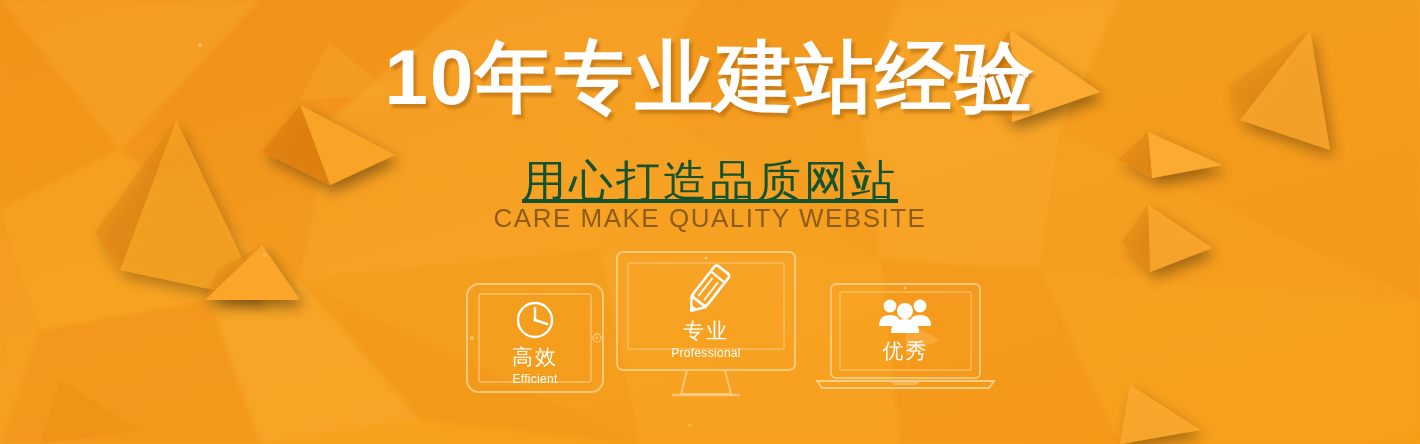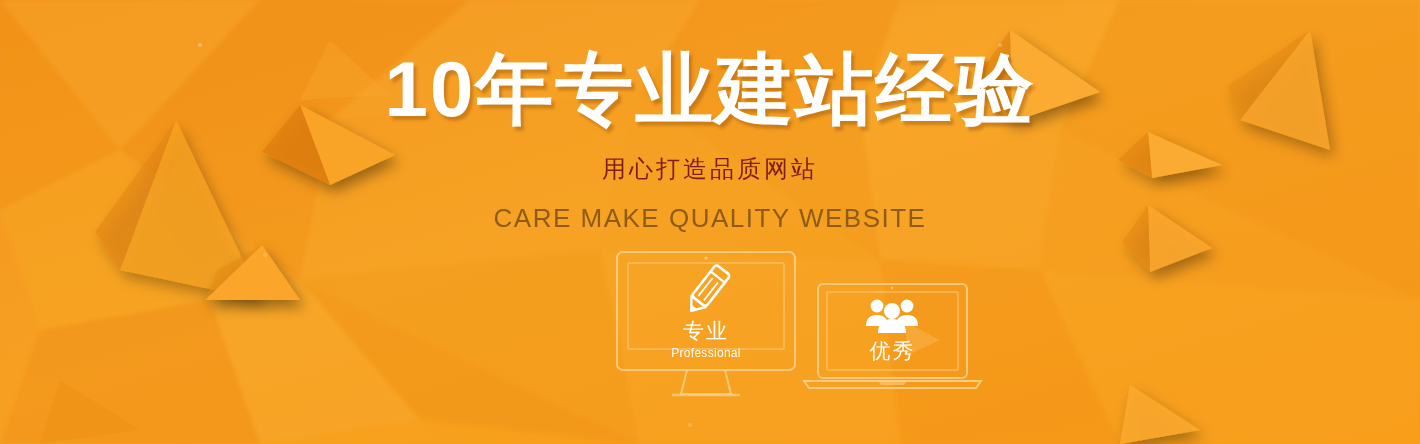--- a/index.html
+++ b/index.html
@@ -11,41 +11,41 @@
   #bg-svg{position:absolute;inset:0;width:1420px;height:444px;display:block;}
   .content{position:absolute;inset:0;}
 
   
   .headline{
     position:absolute;left:0;top:38px;width:1420px;text-align:center;
     font-size:78px;line-height:1;font-weight:bold;color:#ffffff;
     letter-spacing:2px;
     text-shadow:3px 4px 3px rgba(120,60,0,.33);
     white-space:nowrap;
-    margin-top:12px;
   }
   
   .sub-cn{
     position:absolute;left:0;top:155px;width:1420px;text-align:center;
-    font-size:24px;line-height:1.2;color:#7f1d1d;letter-spacing:3px;
+    font-size:44px;line-height:1.2;color:#14532d;letter-spacing:3px;
     white-space:nowrap;
+    text-decoration:underline;
   }
   
   .sub-en{
     position:absolute;left:0;top:203px;width:1420px;text-align:center;
     font-size:26px;line-height:1.2;color:#8d5c15;letter-spacing:1.5px;
     white-space:nowrap;font-weight:500;
   }
 
   
   .devices{position:absolute;left:455px;top:250px;width:540px;height:165px;}
   .device{position:absolute;}
   .dev-tablet{left:10px;  top:32px;}
   .dev-monitor{left:160px;top:0px;}
-  .dev-laptop{left:345px; top:32px;}
+  .dev-laptop{left:358px; top:32px;}
 
   .dev-label{
     position:absolute;width:100%;text-align:center;color:#fff;
     pointer-events:none;
   }
   .lbl-cn{font-size:21px;letter-spacing:2px;line-height:1;}
   .lbl-en{font-size:12px;letter-spacing:.3px;line-height:1;}
 
   
   .tablet-text{left:0;top:64px;}
@@ -176,20 +176,40 @@
   <div class="content">
 
     <div class="headline">10年专业建站经验</div>
 
     <div class="sub-cn">用心打造品质网站</div>
 
     <div class="sub-en">CARE MAKE QUALITY WEBSITE</div>
 
     <div class="devices">
 
+      <div class="device dev-tablet">
+        <svg width="140" height="112" viewBox="0 0 140 112">
+          <rect x="2" y="2" width="136" height="108" rx="12" ry="12" fill="none" stroke="#fcd08a" stroke-width="2" opacity=".85"></rect>
+          <rect x="14" y="12" width="112" height="88" rx="2" ry="2" fill="none" stroke="#fcd08a" stroke-width="1.6" opacity=".7"></rect>
+          <circle cx="7" cy="56" r="1.8" fill="#fcd08a" opacity=".8"></circle>
+          <circle cx="132" cy="56" r="4" fill="none" stroke="#fcd08a" stroke-width="1.3" opacity=".8"></circle>
+          <circle cx="132" cy="56" r="1.4" fill="#fcd08a" opacity=".8"></circle>
+
+          <g>
+            <circle cx="70" cy="38" r="17" fill="none" stroke="#ffffff" stroke-width="2.4"></circle>
+            <line x1="70" y1="38" x2="70" y2="26" stroke="#ffffff" stroke-width="2.4" stroke-linecap="round"></line>
+            <line x1="70" y1="38" x2="82" y2="42" stroke="#ffffff" stroke-width="2.4" stroke-linecap="round"></line>
+            <circle cx="70" cy="38" r="1.6" fill="#ffffff"></circle>
+          </g>
+        </svg>
+        <div class="dev-label tablet-text">
+          <div class="lbl-cn">高效</div>
+          <div class="lbl-en">Efficient</div>
+        </div>
+      </div>
 
       <div class="device dev-monitor">
         <svg width="182" height="150" viewBox="0 0 182 150">
           <rect x="2" y="2" width="178" height="118" rx="6" ry="6" fill="none" stroke="#fcd08a" stroke-width="2" opacity=".85"></rect>
           <rect x="13" y="13" width="156" height="86" rx="1" ry="1" fill="none" stroke="#fcd08a" stroke-width="1.5" opacity=".6"></rect>
           <circle cx="91" cy="8" r="1.6" fill="#fcd08a" opacity=".8"></circle>
 
           <path d="M72,120 L66,144 L116,144 L110,120" fill="none" stroke="#fcd08a" stroke-width="2" opacity=".8"></path>
           <line x1="58" y1="145" x2="124" y2="145" stroke="#fcd08a" stroke-width="2.4" opacity=".8" stroke-linecap="round"></line>
 

